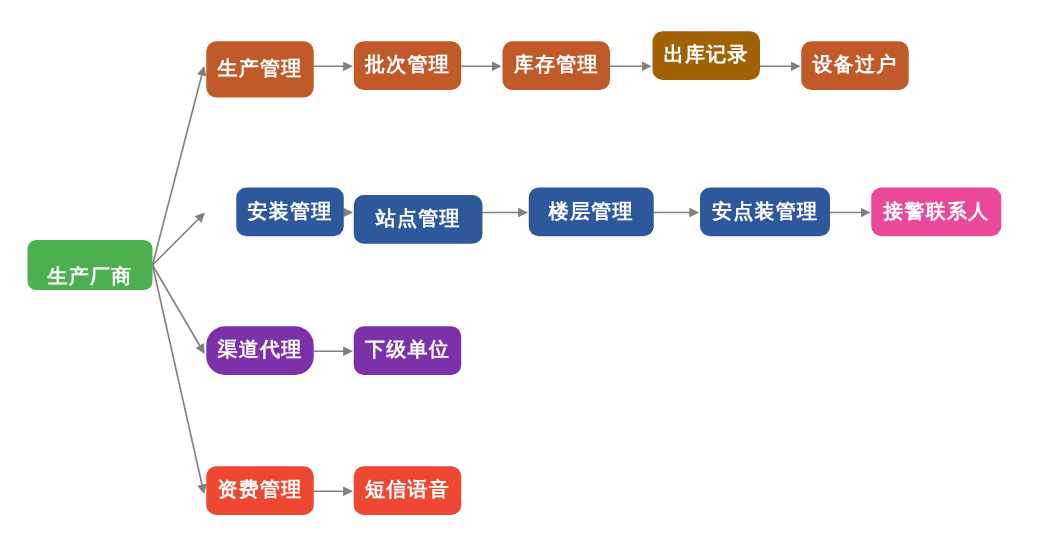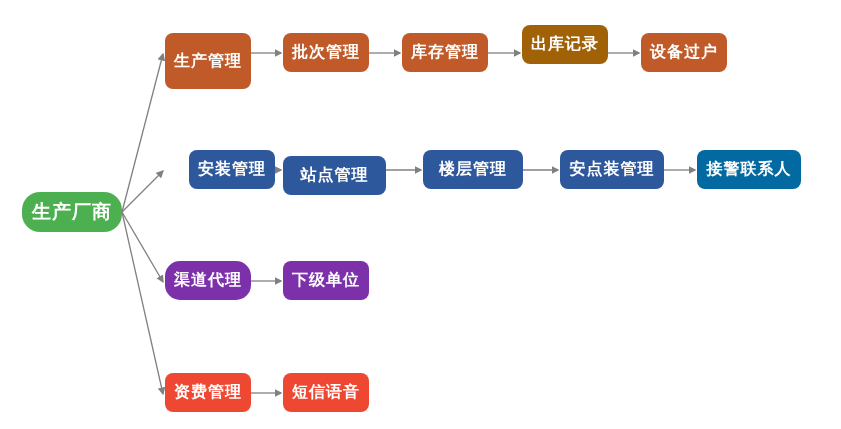--- a/index.html
+++ b/index.html
@@ -31,22 +31,23 @@
     border-radius: 8px;
     color: #ffffff;
     font-size: 16px;
     font-weight: bold;
     letter-spacing: 1px;
     white-space: nowrap;
     z-index: 2;
     user-select: none;
   }
   .node.root {
-    border-radius: 18px;
-    font-size: 19px;
+    border-radius: 7px;
+    font-size: 16px;
+    align-items: flex-end;
   }
 </style>
 </head>
 <body>
 
 <div id="canvas">
   <svg id="edges" viewBox="0 0 841 429" xmlns="http://www.w3.org/2000/svg">
       <defs>
         <marker id="arrowhead" markerWidth="6" markerHeight="6" refX="5" refY="3" orient="auto" markerUnits="strokeWidth">
           <path d="M0,0 L6,3 L0,6 z" fill="#808080"></path>
@@ -64,21 +65,21 @@
       <line x1="386" y1="170" x2="421" y2="170" stroke="#808080" stroke-width="1.3" marker-end="url(#arrowhead)"></line>
       <line x1="523" y1="170" x2="558" y2="170" stroke="#808080" stroke-width="1.3" marker-end="url(#arrowhead)"></line>
       <line x1="664" y1="170" x2="695" y2="170" stroke="#808080" stroke-width="1.3" marker-end="url(#arrowhead)"></line>
       <line x1="251" y1="281" x2="281" y2="281" stroke="#808080" stroke-width="1.3" marker-end="url(#arrowhead)"></line>
       <line x1="251" y1="393" x2="281" y2="393" stroke="#808080" stroke-width="1.3" marker-end="url(#arrowhead)"></line>
     </svg>
   <div id="nodes">
       <div class="node root" style="left: 22px; top: 192px; width: 100px; height: 40px; background: rgb(76, 175, 80);">
         <span>生产厂商</span>
       </div>
-      <div class="node" style="left: 165px; top: 33px; width: 86px; height: 56px; background: rgb(192, 90, 40);">
+      <div class="node" style="left: 165px; top: 33px; width: 86px; height: 45px; background: rgb(192, 90, 40);">
         <span>生产管理</span>
       </div>
       <div class="node" style="left: 283px; top: 33px; width: 86px; height: 39px; background: rgb(192, 90, 40);">
         <span>批次管理</span>
       </div>
       <div class="node" style="left: 402px; top: 33px; width: 86px; height: 39px; background: rgb(192, 90, 40);">
         <span>库存管理</span>
       </div>
       <div class="node" style="left: 522px; top: 25px; width: 86px; height: 39px; background: #a16207; justify-content: center;">
         <span>出库记录</span>
@@ -91,21 +92,21 @@
       </div>
       <div class="node" style="left: 283px; top: 156px; width: 103px; height: 39px; background: rgb(46, 88, 156);">
         <span>站点管理</span>
       </div>
       <div class="node" style="left: 423px; top: 150px; width: 100px; height: 39px; background: rgb(46, 88, 156);">
         <span>楼层管理</span>
       </div>
       <div class="node" style="left: 560px; top: 150px; width: 104px; height: 39px; background: rgb(46, 88, 156);">
         <span>安点装管理</span>
       </div>
-      <div class="node" style="left: 697px; top: 150px; width: 104px; height: 39px; background: #0369a1;">
+      <div class="node" style="left: 697px; top: 150px; width: 104px; height: 39px; background: #ec4899;">
         <span>接警联系人</span>
       </div>
       <div class="node" style="left: 165px; top: 261px; width: 86px; height: 39px; background: rgb(124, 48, 169); border-radius: 15px;">
         <span>渠道代理</span>
       </div>
       <div class="node" style="left: 283px; top: 261px; width: 86px; height: 39px; background: rgb(124, 48, 169); align-items: center;">
         <span>下级单位</span>
       </div>
       <div class="node" style="left: 165px; top: 373px; width: 86px; height: 39px; background: rgb(238, 72, 51);">
         <span>资费管理</span>

